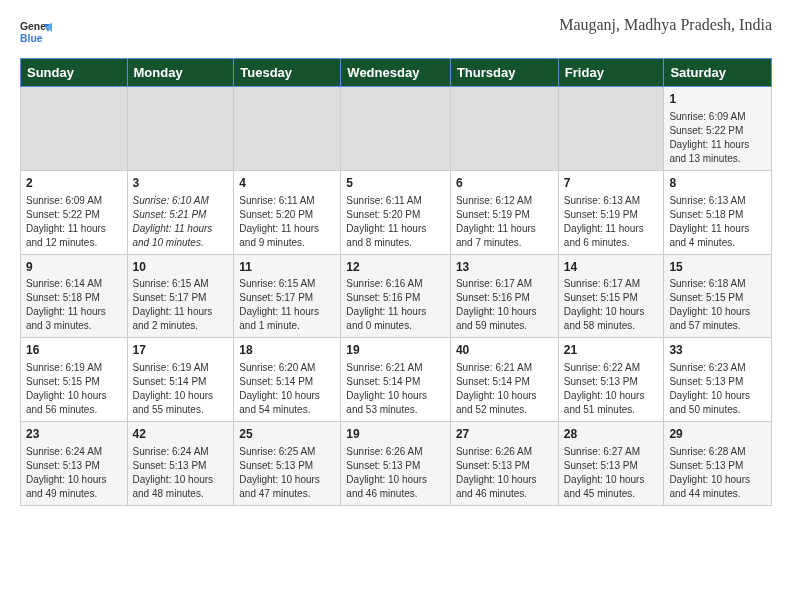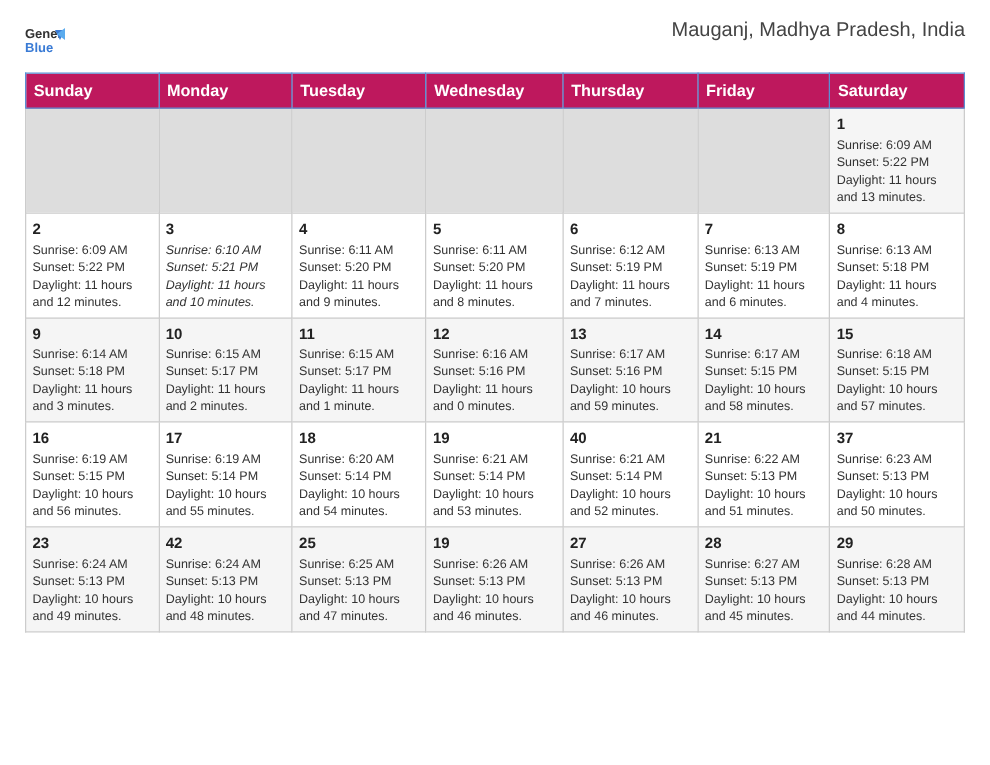--- a/index.html
+++ b/index.html
@@ -27,28 +27,29 @@
     }
     .title-block { text-align: right; }
     .month-title {
       font-size: 32px;
       font-weight: normal;
       color: #222;
     }
     .location-title {
       font-size: 16px;
       color: #444;
+      font-family: Liberation Serif, serif;
     }
     table {
       width: 100%;
       border-collapse: collapse;
       border: 1px solid #ccc;
     }
     thead tr th {
-      background: #be185d;
+      background: #14532d;
       color: #fff;
       font-size: 13px;
       font-weight: bold;
       text-align: left;
       padding: 6px 6px;
       border: 1px solid #5a8fd4;
     }
     tbody tr td {
       vertical-align: top;
       border: 1px solid #ccc;
@@ -260,21 +261,21 @@
 and 52 minutes.</div>
         </td>
         <td>
           <span class="day-number">21</span>
           <div class="day-info" style="white-space: pre-line;">Sunrise: 6:22 AM
 Sunset: 5:13 PM
 Daylight: 10 hours
 and 51 minutes.</div>
         </td>
         <td>
-          <span class="day-number">37</span>
+          <span class="day-number">33</span>
           <div class="day-info" style="white-space: pre-line;">Sunrise: 6:23 AM
 Sunset: 5:13 PM
 Daylight: 10 hours
 and 50 minutes.</div>
         </td>
       </tr>
       <tr>
         <td>
           <span class="day-number">23</span>
           <div class="day-info" style="white-space: pre-line;">Sunrise: 6:24 AM

